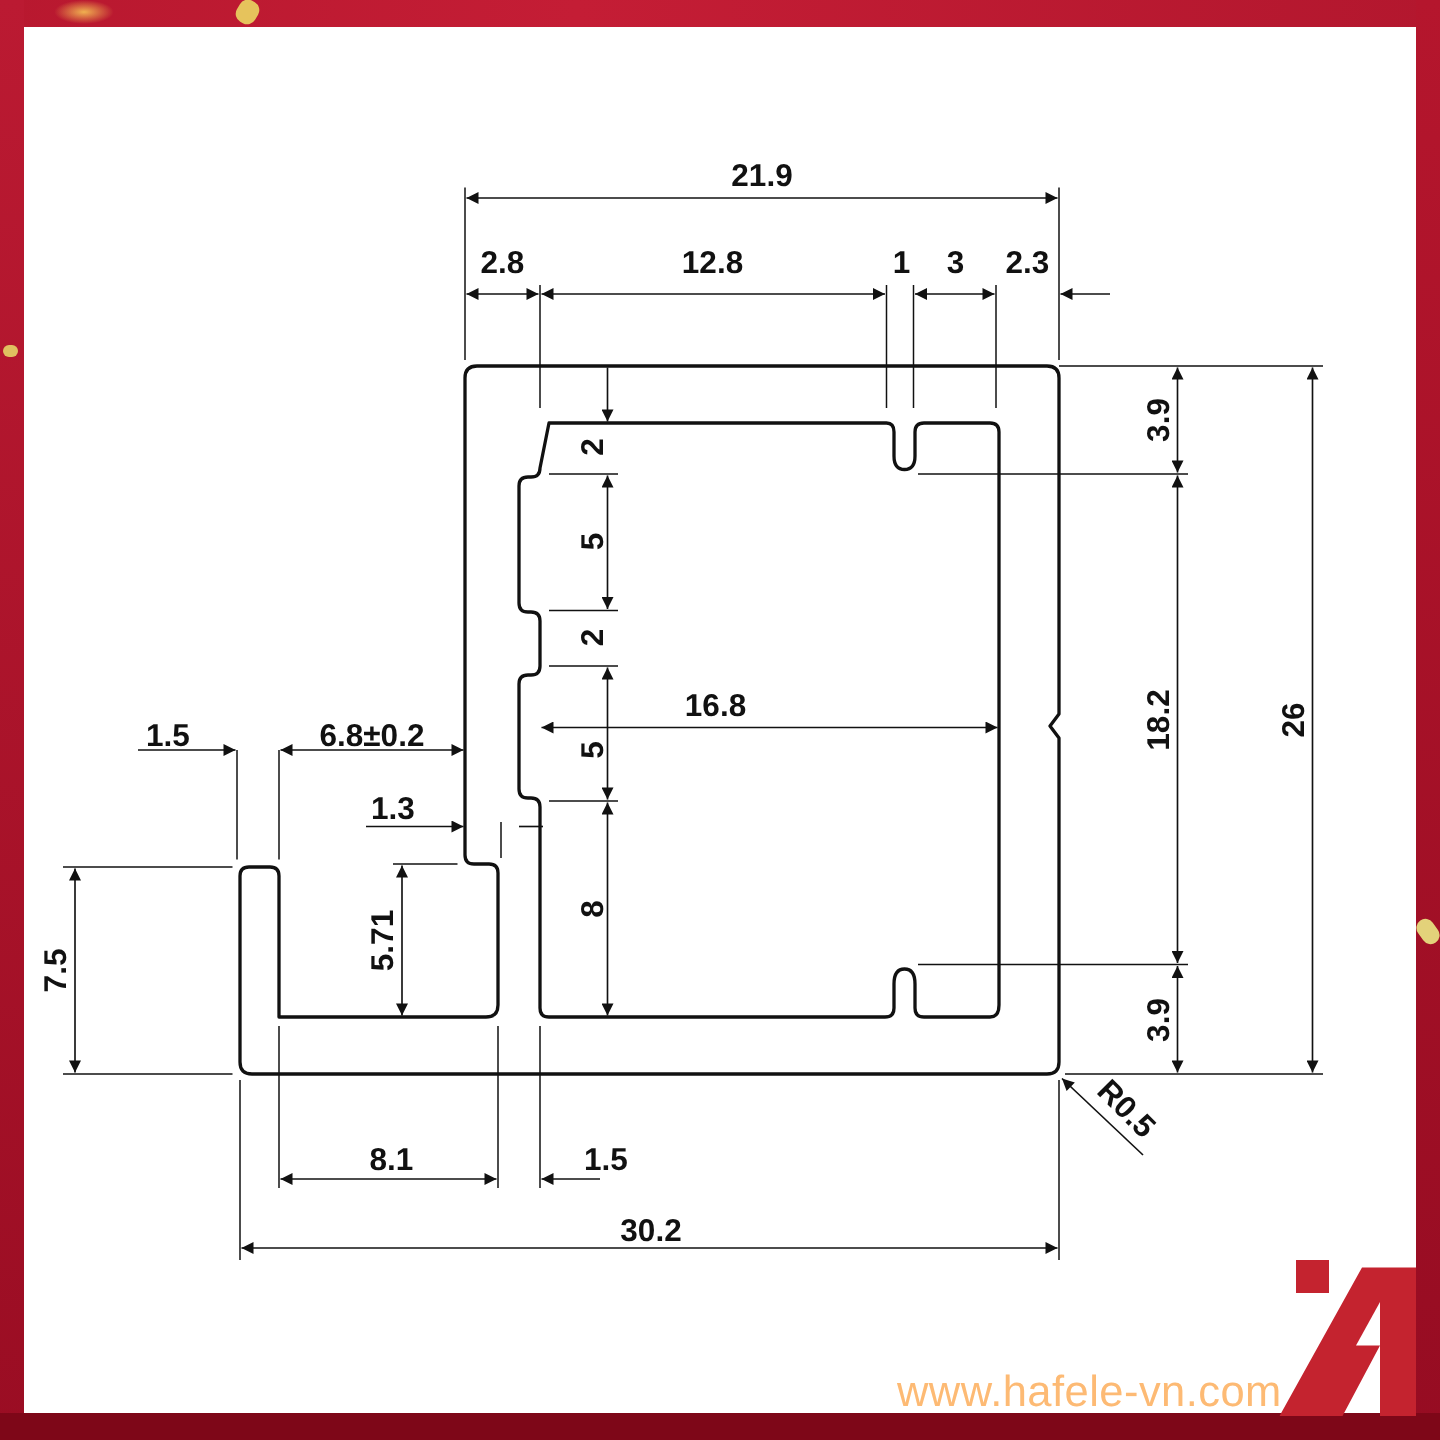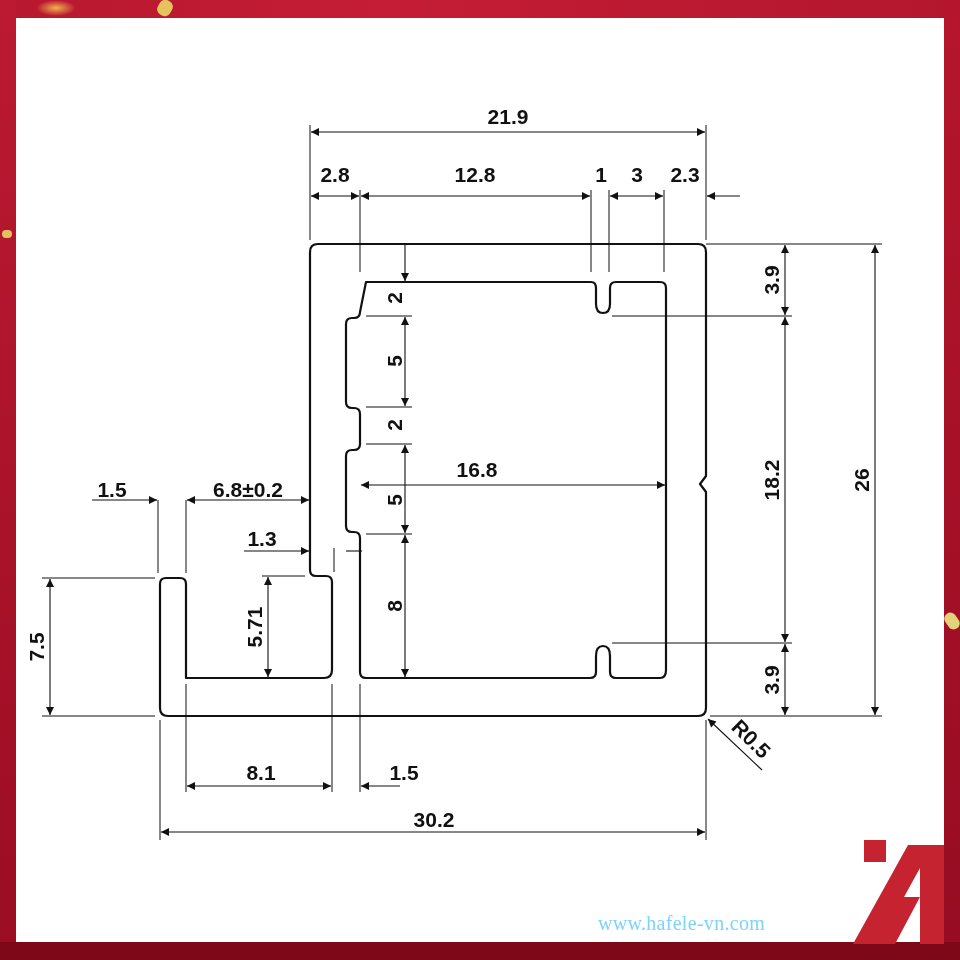--- a/index.html
+++ b/index.html
@@ -4,21 +4,21 @@
 <style>
   html,body{margin:0;padding:0;}
   body{width:960px;height:960px;position:relative;overflow:hidden;background:#b8172f;font-family:"Liberation Sans",sans-serif;}
   .frame-top{position:absolute;left:0;top:0;width:960px;height:18px;background:linear-gradient(90deg,#b8182f,#c41d35 40%,#b3172e);}
   .frame-left{position:absolute;left:0;top:0;width:16px;height:960px;background:linear-gradient(180deg,#bb1a32,#9a0d23);}
   .frame-right{position:absolute;right:0;top:0;width:16px;height:960px;background:linear-gradient(180deg,#b5162d,#960c22);}
   .frame-bottom{position:absolute;left:0;bottom:0;width:960px;height:18px;background:#7e0718;}
   .sheet{position:absolute;left:16px;top:18px;width:928px;height:924px;background:#ffffff;}
   svg.drawing{position:absolute;left:0;top:0;width:960px;height:960px;}
   .dim{font-family:"Liberation Sans",sans-serif;font-weight:bold;font-size:21px;fill:#111;}
-  .url{position:absolute;left:598px;top:912px;font-family:Liberation Serif, serif;font-size:20px;color:#7dd3fc;letter-spacing:0.3px;}
+  .url{position:absolute;left:598px;top:912px;font-family:Liberation Sans, sans-serif;font-size:29px;color:#fdba74;letter-spacing:0.3px;}
   .confetti{position:absolute;}
 </style>
 </head>
 <body>
 
 <div class="frame-top"></div>
 <div class="frame-left"></div>
 <div class="frame-right"></div>
 <div class="frame-bottom"></div>
 <div class="sheet"></div>

